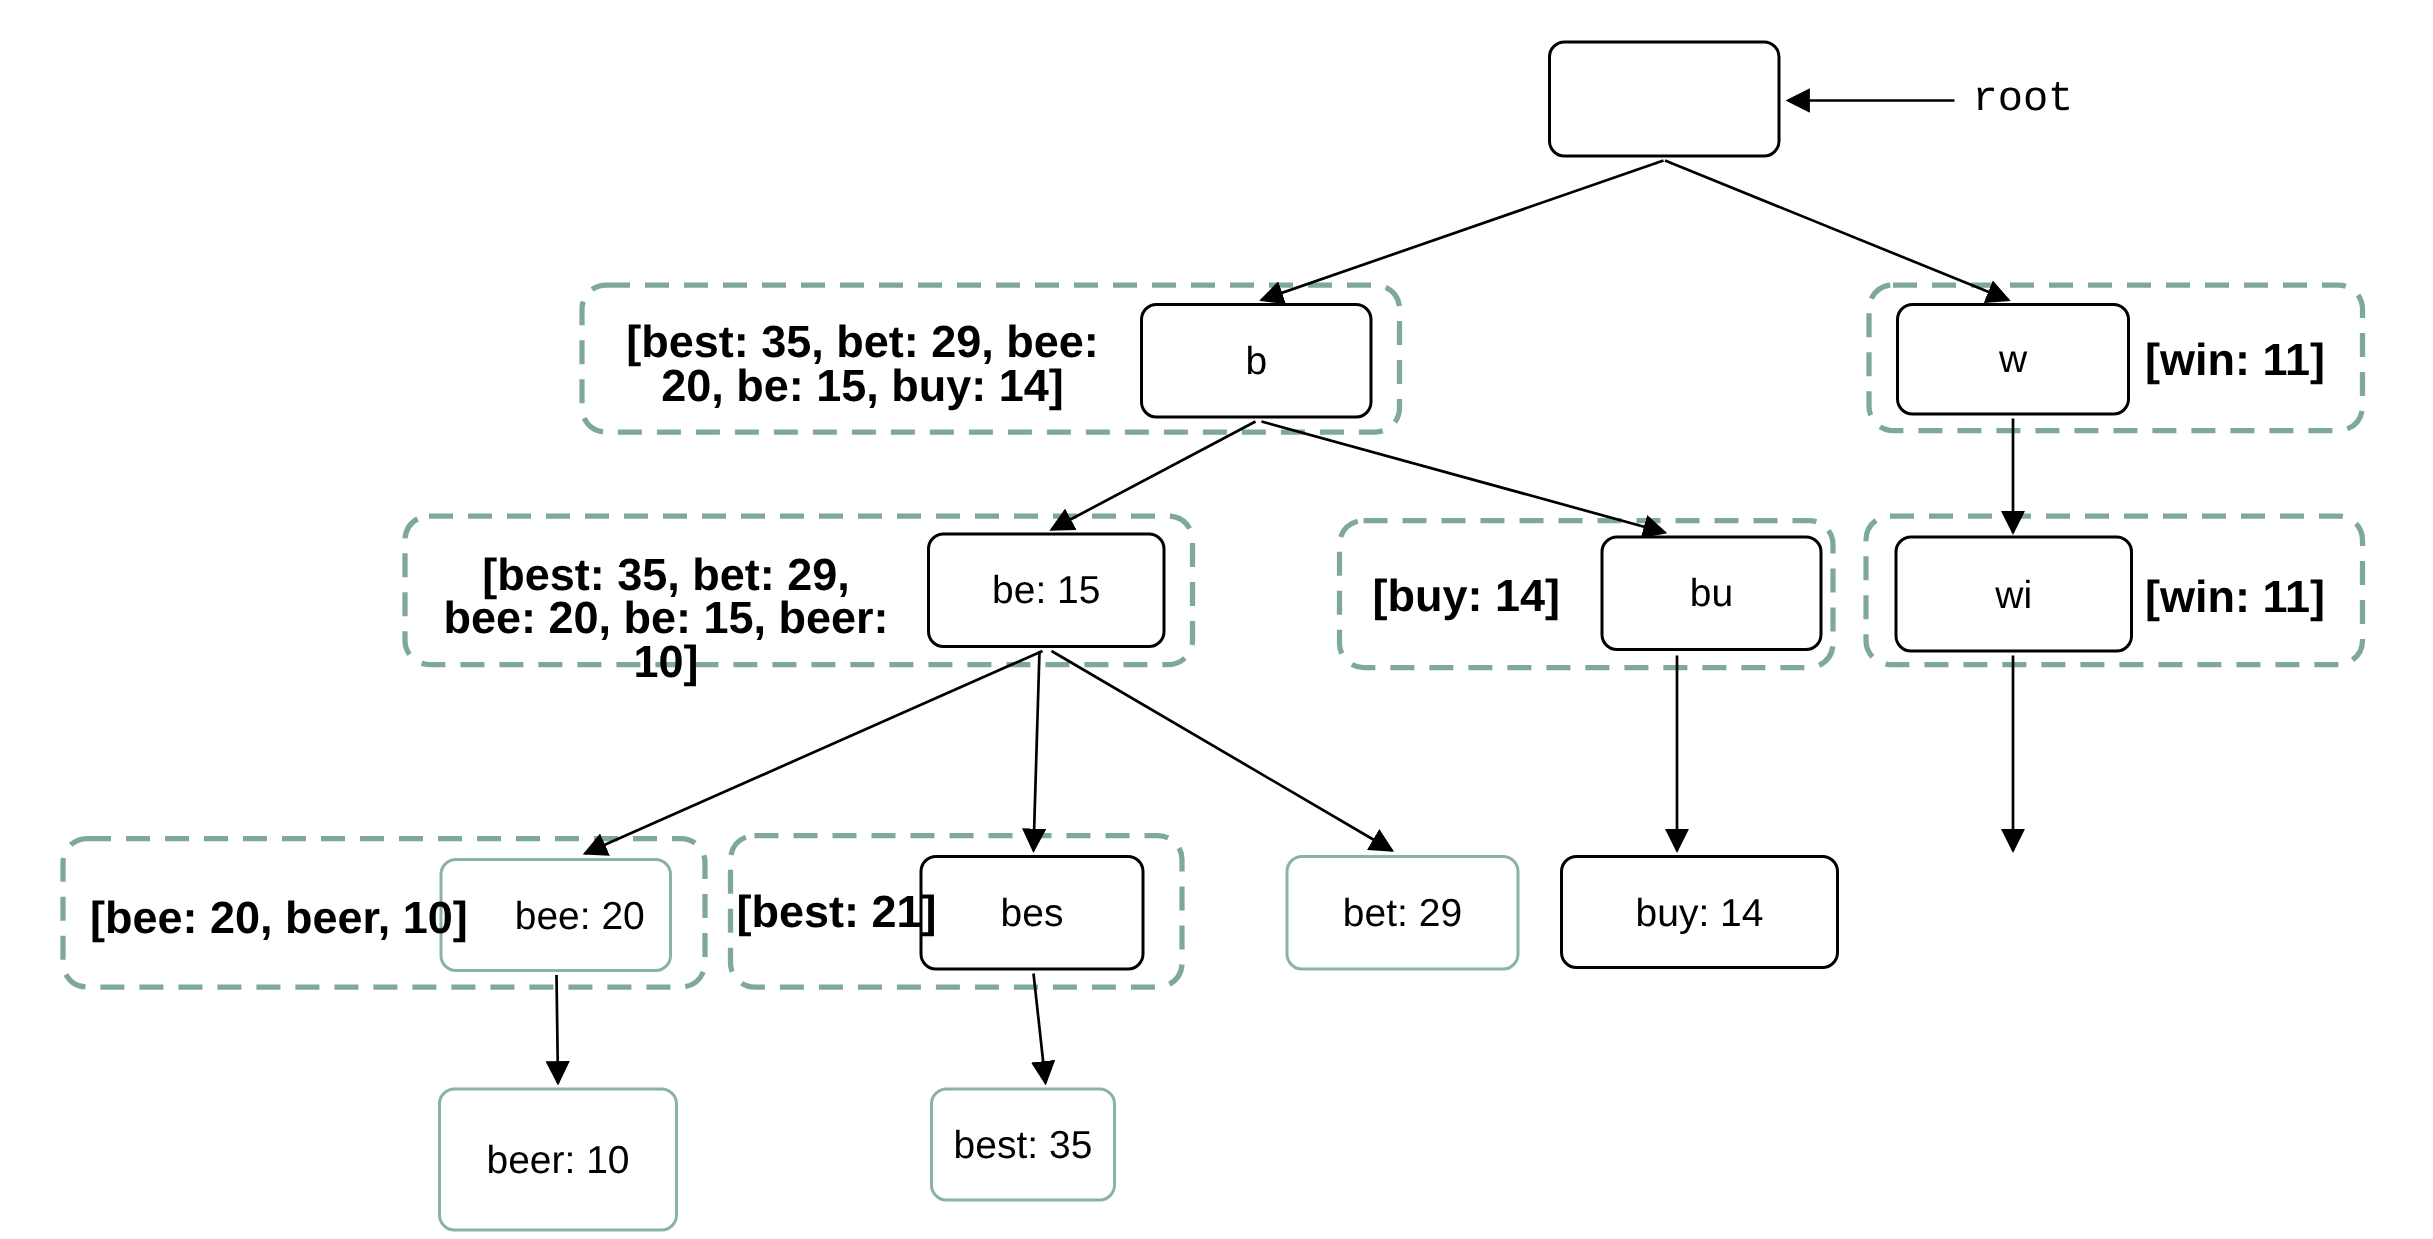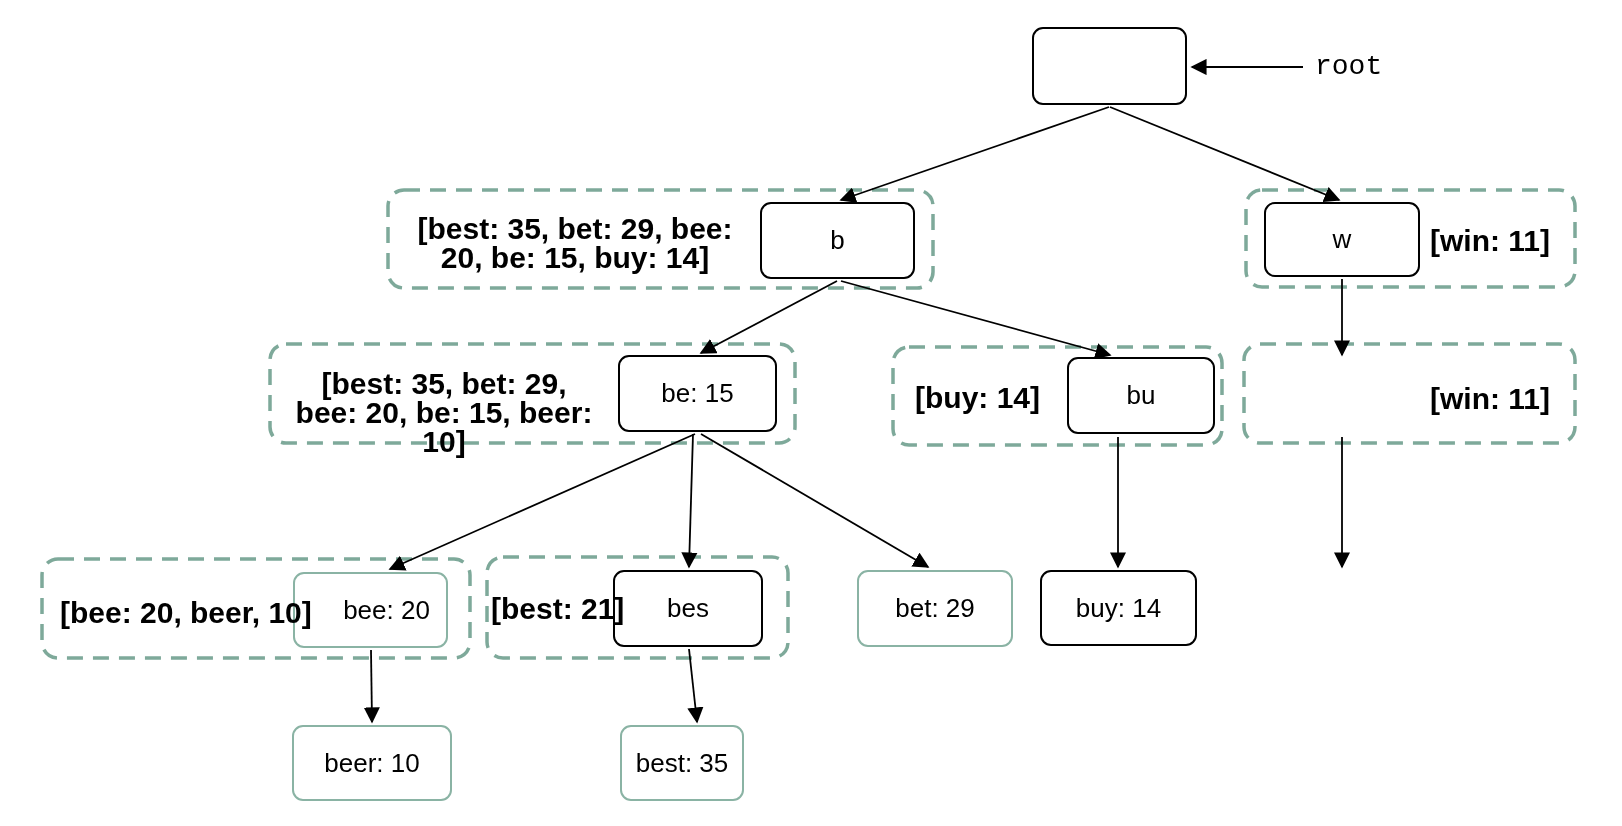--- a/index.html
+++ b/index.html
@@ -92,25 +92,26 @@
       <line x1="689" y1="649" x2="697" y2="722" marker-end="url(#arrow)"></line>
       <line x1="1303" y1="67" x2="1192" y2="67" marker-end="url(#arrow)"></line>
     </g>
   </svg>
 
   <div class="node" style="left:1032px; top:27px;  width:155px; height:78px;"></div>
   <div class="node" style="left:760px;  top:202px; width:155px; height:77px;">b</div>
   <div class="node" style="left:1264px; top:202px; width:156px; height:75px;">w</div>
   <div class="node" style="left:618px;  top:355px; width:159px; height:77px;">be: 15</div>
   <div class="node" style="left:1040px; top:357px; width:148px; height:77px;margin-left:27px;">bu</div>
+  <div class="node" style="left:1263px; top:357px; width:159px; height:78px;">wi</div>
   <div class="node teal" style="left:293px;  top:572px; width:155px; height:76px;padding-left:32px;">bee: 20</div>
   <div class="node" style="left:613px;  top:570px; width:150px; height:77px;">bes</div>
   <div class="node teal" style="left:857px;  top:570px; width:156px; height:77px;">bet: 29</div>
-  <div class="node" style="left:1040px; top:570px; width:157px; height:76px;">buy: 14</div>
-  <div class="node teal" style="left:292px;  top:725px; width:160px; height:76px;">beer: 10</div>
+  <div class="node" style="left:1040px; top:570px; width:186px; height:76px;">buy: 14</div>
+  <div class="node teal" style="left:292px;  top:725px; width:160px; height:96px;">beer: 10</div>
   <div class="node teal" style="left:620px;  top:725px; width:124px; height:76px;">best: 35</div>
 
   <div class="ann" style="left:405px;  top:214px; width:340px;">[best: 35, bet: 29, bee: 20, be: 15, buy: 14]</div>
   <div class="ann nowrap" style="left:1430px; top:226px;">[win: 11]</div>
   <div class="ann" style="left:294px;  top:369px; width:300px;">[best: 35, bet: 29, bee: 20, be: 15, beer: 10]</div>
   <div class="ann nowrap" style="left:915px;  top:383px;">[buy: 14]</div>
   <div class="ann nowrap" style="left:1430px; top:384px;">[win: 11]</div>
   <div class="ann nowrap" style="left:60px;   top:598px;">[bee: 20, beer, 10]</div>
   <div class="ann nowrap" style="left:491px;  top:594px;">[best: 21]</div>
 

